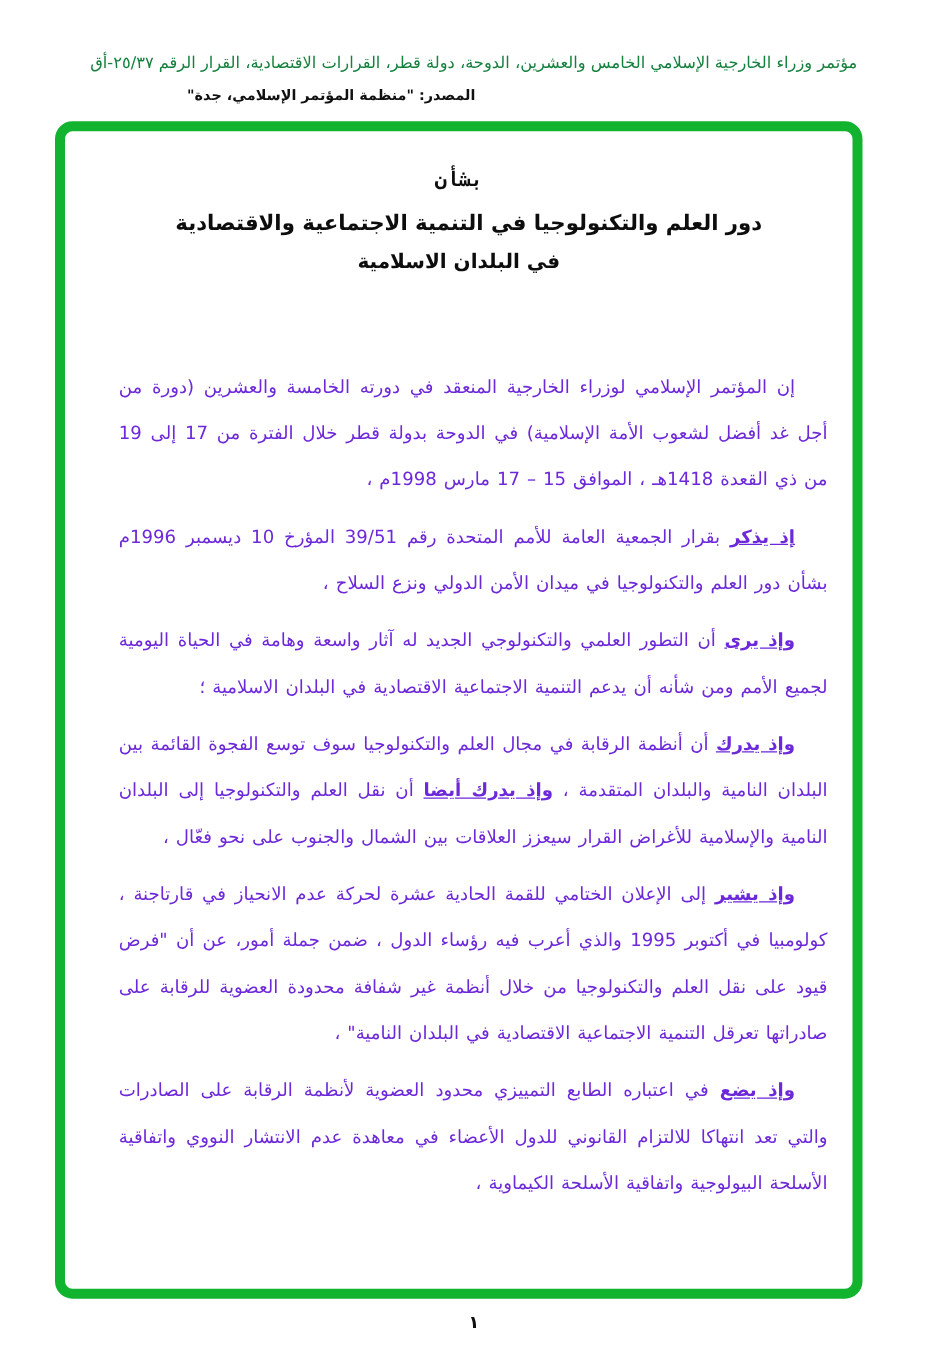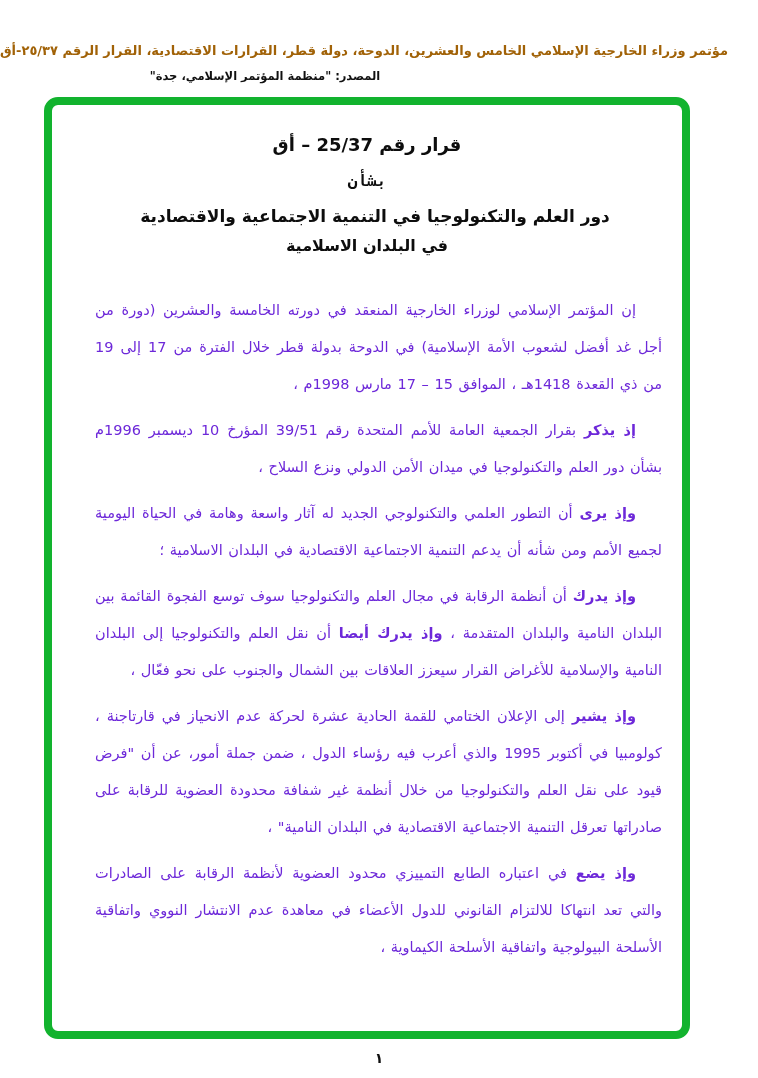--- a/index.html
+++ b/index.html
@@ -13,23 +13,23 @@
     font-family:"DejaVu Sans", sans-serif;
     color:var(--ink);
     position:relative;
     overflow:hidden;
   }
   .page{position:absolute;inset:0;}
 
   
   .header-citation{
     position:absolute;top:42px;left:0;right:0;
-    text-align:left;direction:rtl;
-    font-weight:bold;font-size:13px;line-height:18px;
-    color:#a16207;
+    text-align:center;direction:rtl;
+    font-weight:normal;font-size:13px;line-height:18px;
+    color:#15803d;
   }
   .header-source{
     position:absolute;top:68px;left:148px;width:234px;
     text-align:center;direction:rtl;
     font-weight:bold;font-size:11.5px;line-height:16px;
     color:#101010;
   }
 
   
   .decree-frame{
@@ -54,41 +54,40 @@
 
   
   .body-text{
     position:absolute;top:292px;right:96px;width:567px;
     direction:rtl;text-align:justify;
     font-size:14.5px;line-height:37px;
     word-spacing:1px;
     color:#6d28d9;
   }
   .body-text p{margin:0 0 9px 0;text-indent:26px;}
-  .body-text .lead{font-weight:bold;}
+  .body-text .lead{font-weight:bold;text-decoration:underline;}
 
   .page-number{
     position:absolute;top:1050px;left:0;right:0;
     text-align:center;font-size:14px;font-weight:bold;
     color:#101010;
   }
 </style>
 </head>
 <body>
 
 <div class="page">
 
   <div class="header-citation">مؤتمر وزراء الخارجية الإسلامي الخامس والعشرين، الدوحة، دولة قطر، القرارات الاقتصادية، القرار الرقم ٢٥/٣٧-أق</div>
 
   <div class="header-source">المصدر:  "منظمة المؤتمر الإسلامي، جدة"</div>
 
   <div class="decree-frame"></div>
 
   <div class="title-block">
-    <div class="title-line1">قرار رقم 25/37 – أق</div>
     <div class="title-line2">بشأن</div>
     <div class="title-line3">دور العلم والتكنولوجيا في التنمية الاجتماعية والاقتصادية</div>
     <div class="title-line4">في البلدان الاسلامية</div>
   </div>
 
   <div class="body-text">
     <p><span>إن المؤتمر الإسلامي لوزراء الخارجية المنعقد في دورته الخامسة والعشرين (دورة من أجل غد أفضل لشعوب الأمة الإسلامية) في الدوحة بدولة قطر خلال الفترة من 17 إلى 19 من ذي القعدة 1418هـ ، الموافق 15 – 17 مارس 1998م ،</span></p>
     <p><span class="lead">إذ يذكر</span><span> بقرار الجمعية العامة للأمم المتحدة رقم 39/51 المؤرخ 10 ديسمبر 1996م بشأن دور العلم والتكنولوجيا في ميدان الأمن الدولي ونزع السلاح ،</span></p>
     <p><span class="lead">وإذ يرى</span><span> أن التطور العلمي والتكنولوجي الجديد له آثار واسعة وهامة في الحياة اليومية لجميع الأمم ومن شأنه أن يدعم التنمية الاجتماعية الاقتصادية في البلدان الاسلامية ؛</span></p>
     <p><span class="lead">وإذ يدرك</span><span> أن أنظمة الرقابة في مجال العلم والتكنولوجيا سوف توسع الفجوة القائمة بين البلدان النامية والبلدان المتقدمة ، </span><span class="lead">وإذ يدرك أيضا</span><span> أن نقل العلم والتكنولوجيا إلى البلدان النامية والإسلامية للأغراض القرار سيعزز العلاقات بين الشمال والجنوب على نحو فعّال ،</span></p>

